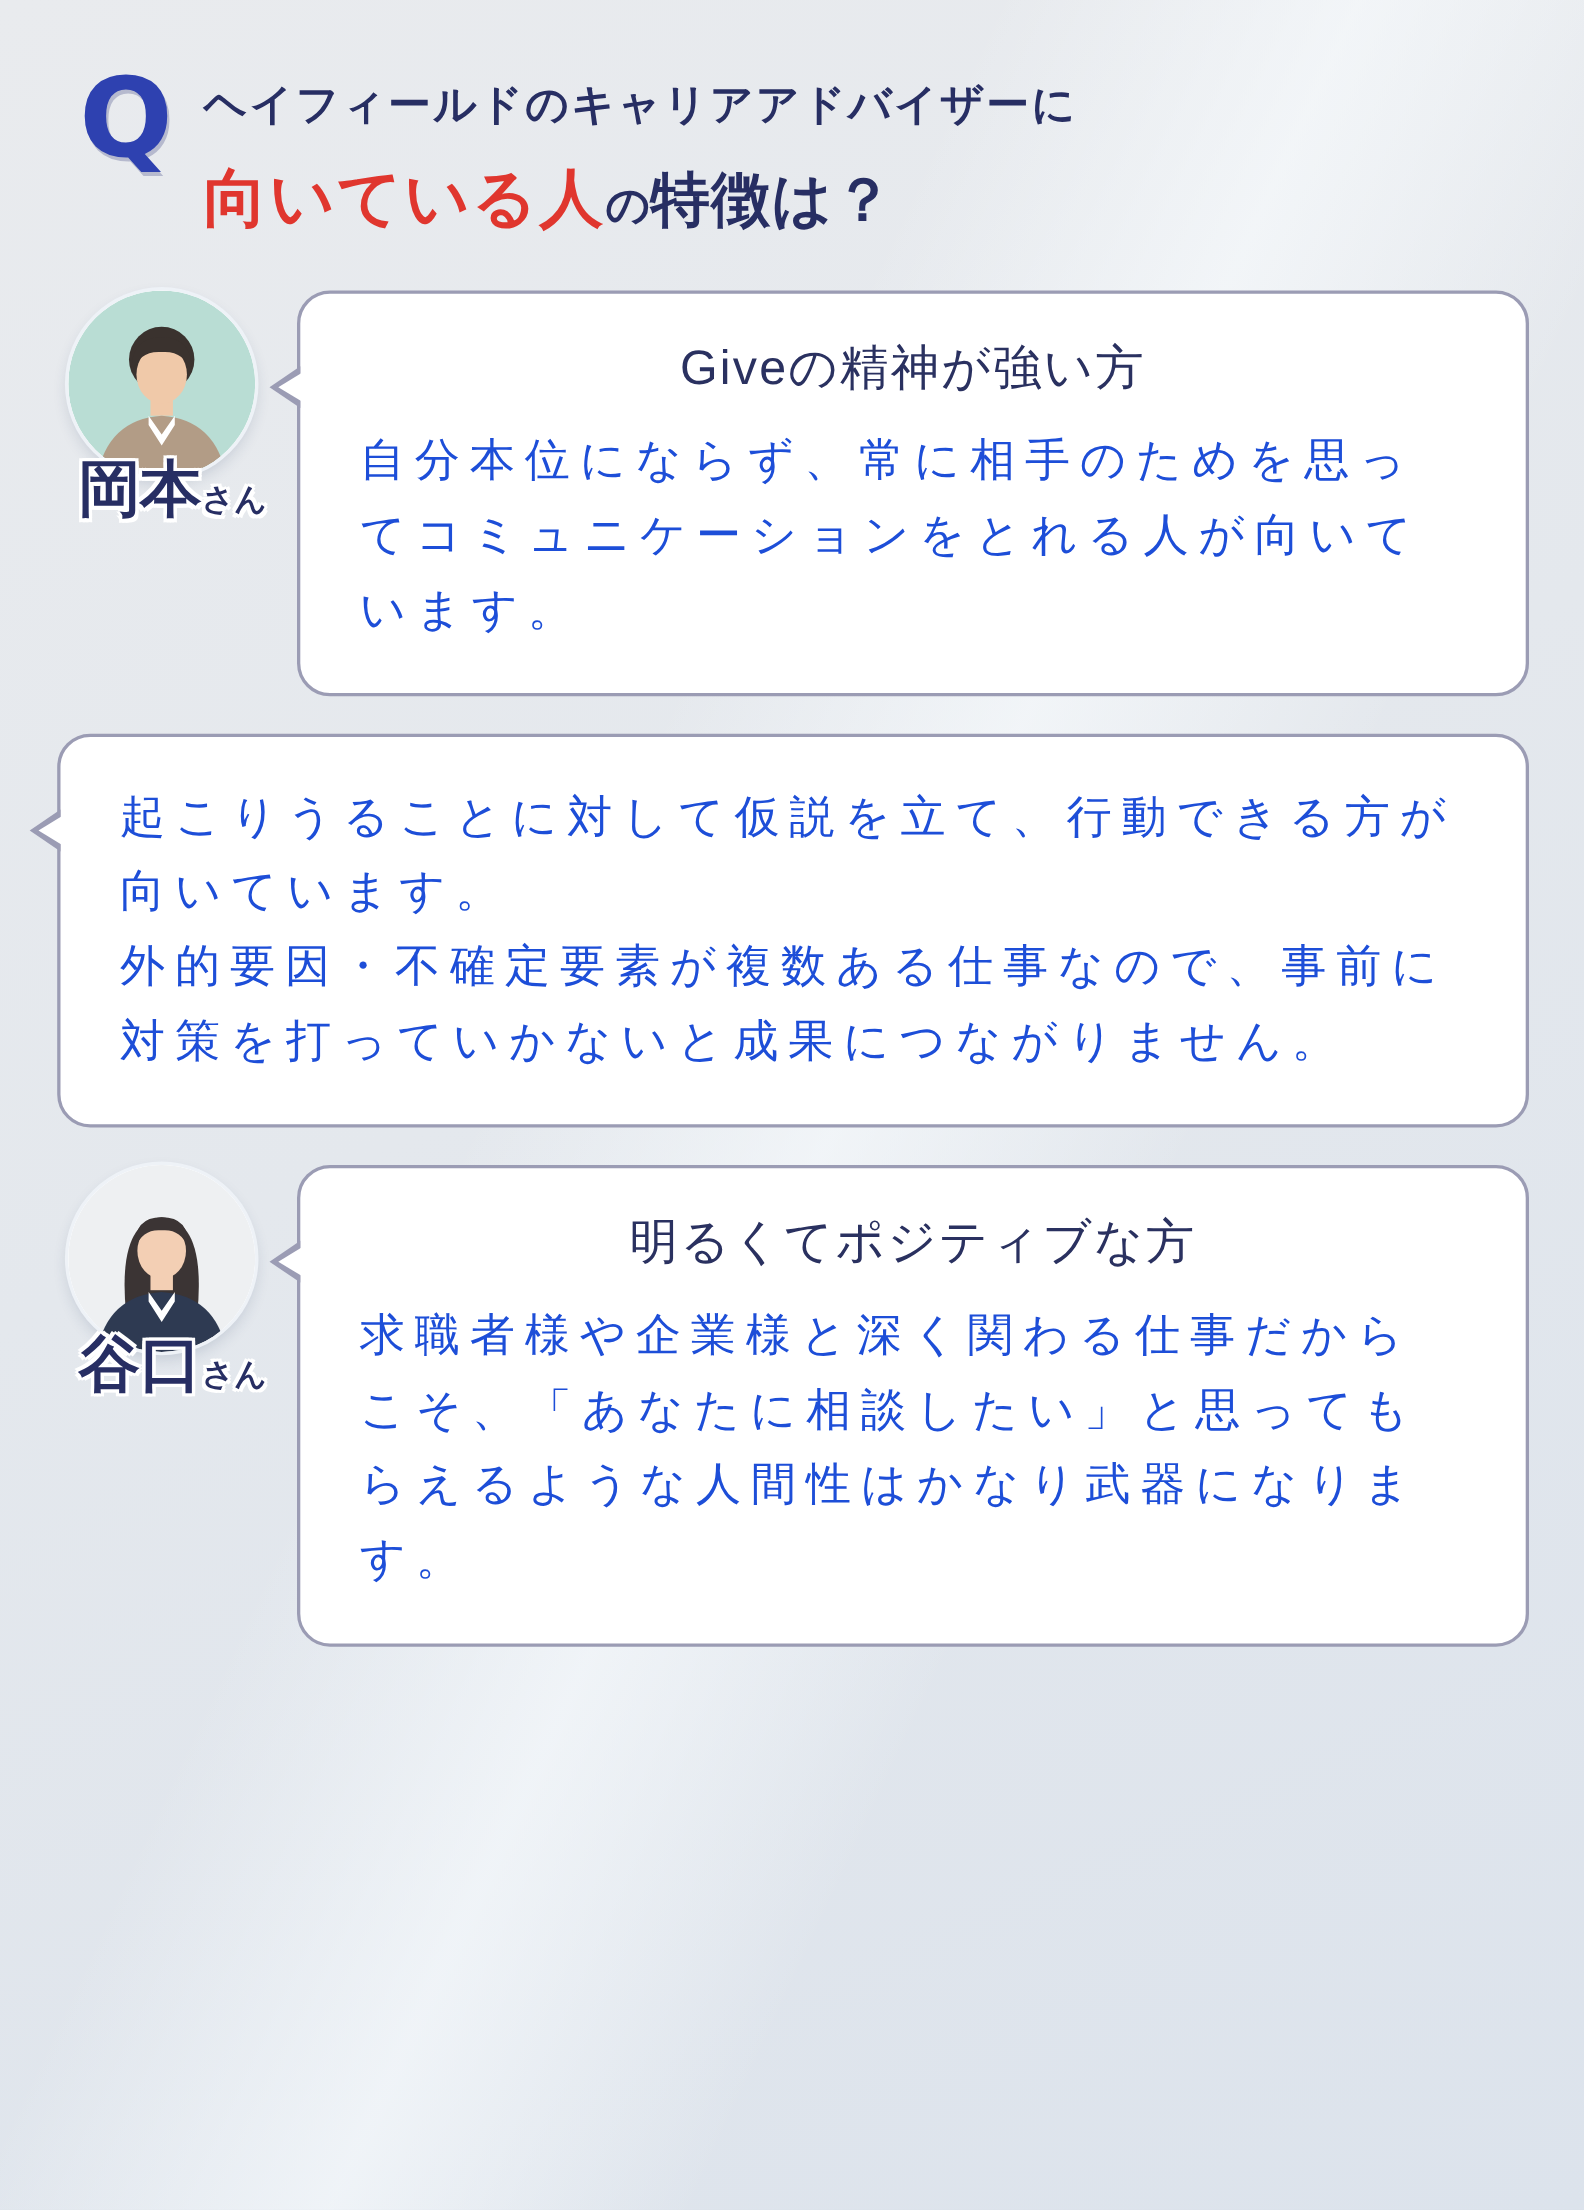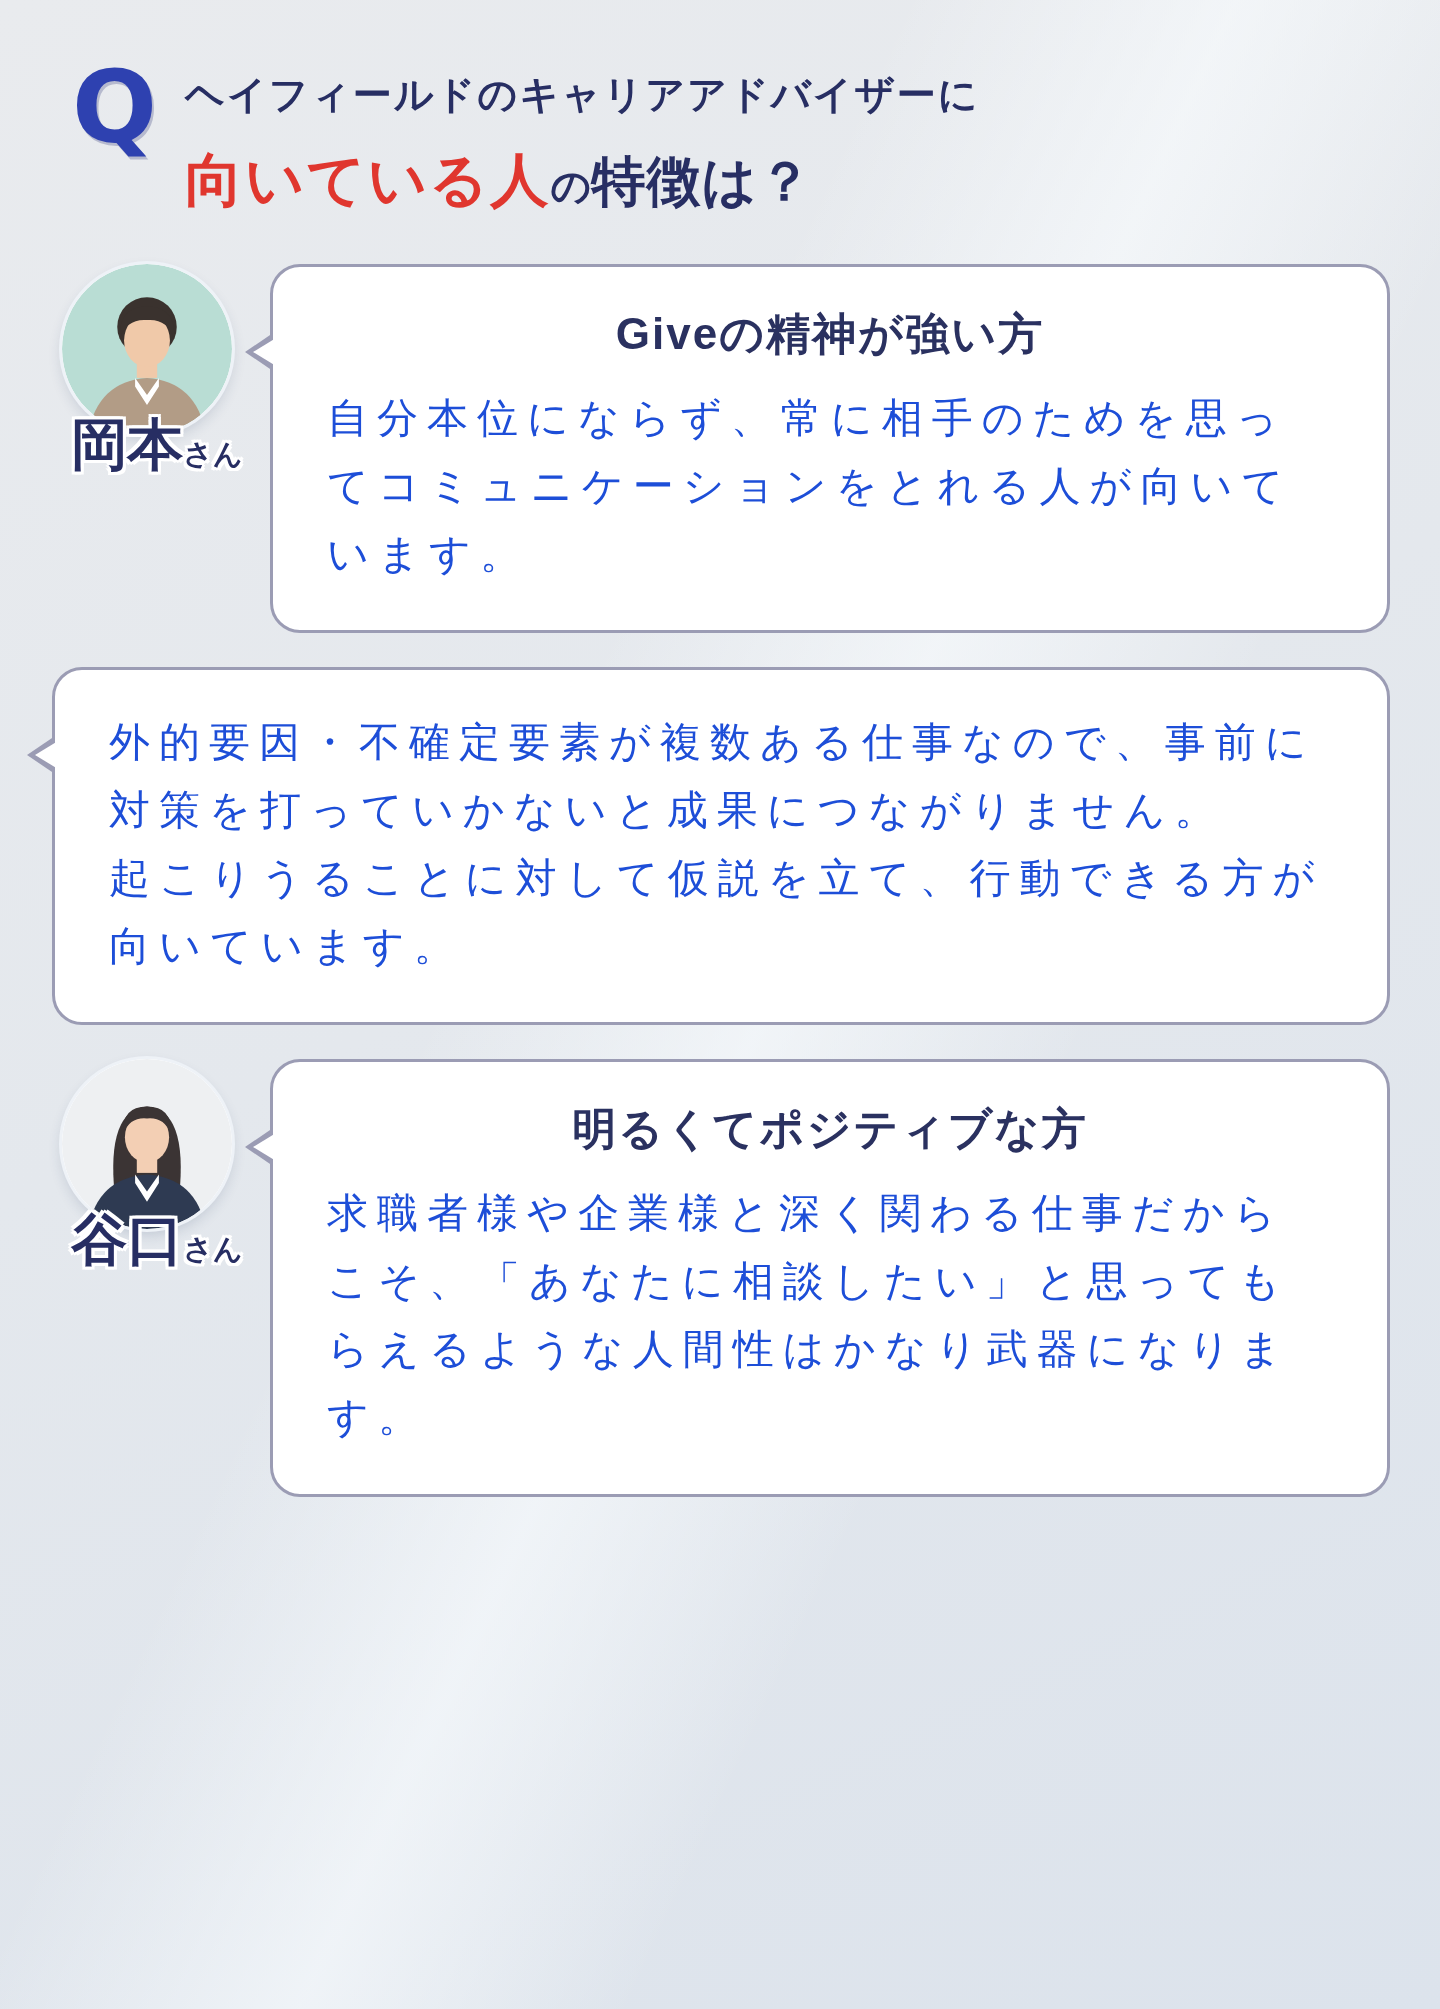--- a/index.html
+++ b/index.html
@@ -57,21 +57,21 @@
     content:""; position:absolute; left:-28px; top:66px;
     border-style:solid; border-width:19px 28px 19px 0;
     border-color:transparent #9b9cb4 transparent transparent;
   }
   .bubble::after {
     content:""; position:absolute; left:-20px; top:71px;
     border-style:solid; border-width:14px 23px 14px 0;
     border-color:transparent #ffffff transparent transparent;
   }
   .bubble-title {
-    text-align:center; font-size:44px; font-weight:bold; letter-spacing:2px;
+    text-align:center; font-size:44px; font-weight:normal; letter-spacing:2px;
     color:#2a3160; margin-bottom:20px;
   }
   .bubble-body {
     font-size:41px; line-height:1.66; letter-spacing:9px;
     color:#1d4ed8;
   }
 </style>
 </head>
 <body>
 
@@ -112,22 +112,22 @@
       </div>
     </div>
     <div class="bubble">
       <div class="bubble-title">Giveの精神が強い方</div>
       <p class="bubble-body">自分本位にならず、常に相手のためを思ってコミュニケーションをとれる人が向いています。</p>
     </div>
   </div>
 
   <div class="row">
     <div class="bubble">
+      <p class="bubble-body">起こりうることに対して仮説を立て、行動できる方が向いています。</p>
       <p class="bubble-body">外的要因・不確定要素が複数ある仕事なので、事前に対策を打っていかないと成果につながりません。</p>
-      <p class="bubble-body">起こりうることに対して仮説を立て、行動できる方が向いています。</p>
     </div>
   </div>
 
   <div class="row">
     <div class="avatar-col">
       <div class="avatar">
         <svg viewBox="0 0 100 100" aria-hidden="true">
           <defs>
               <clipPath id="avclip2">
                 <circle cx="50" cy="50" r="50"></circle>

